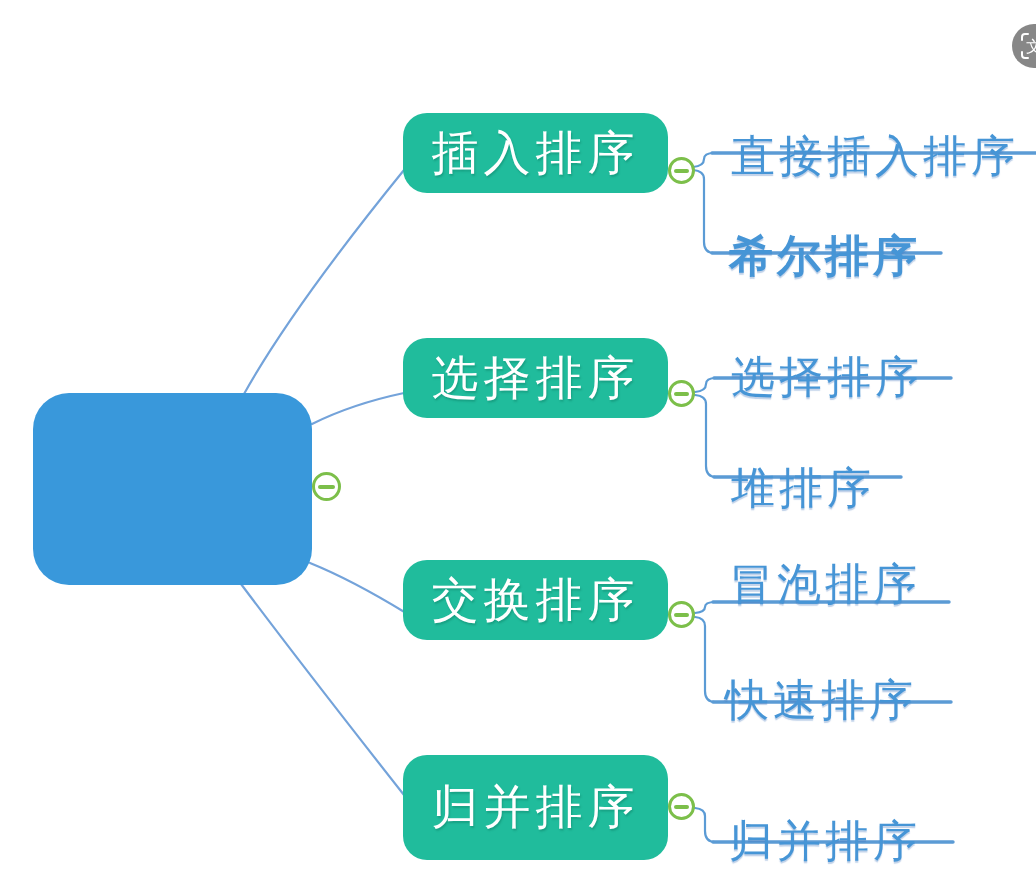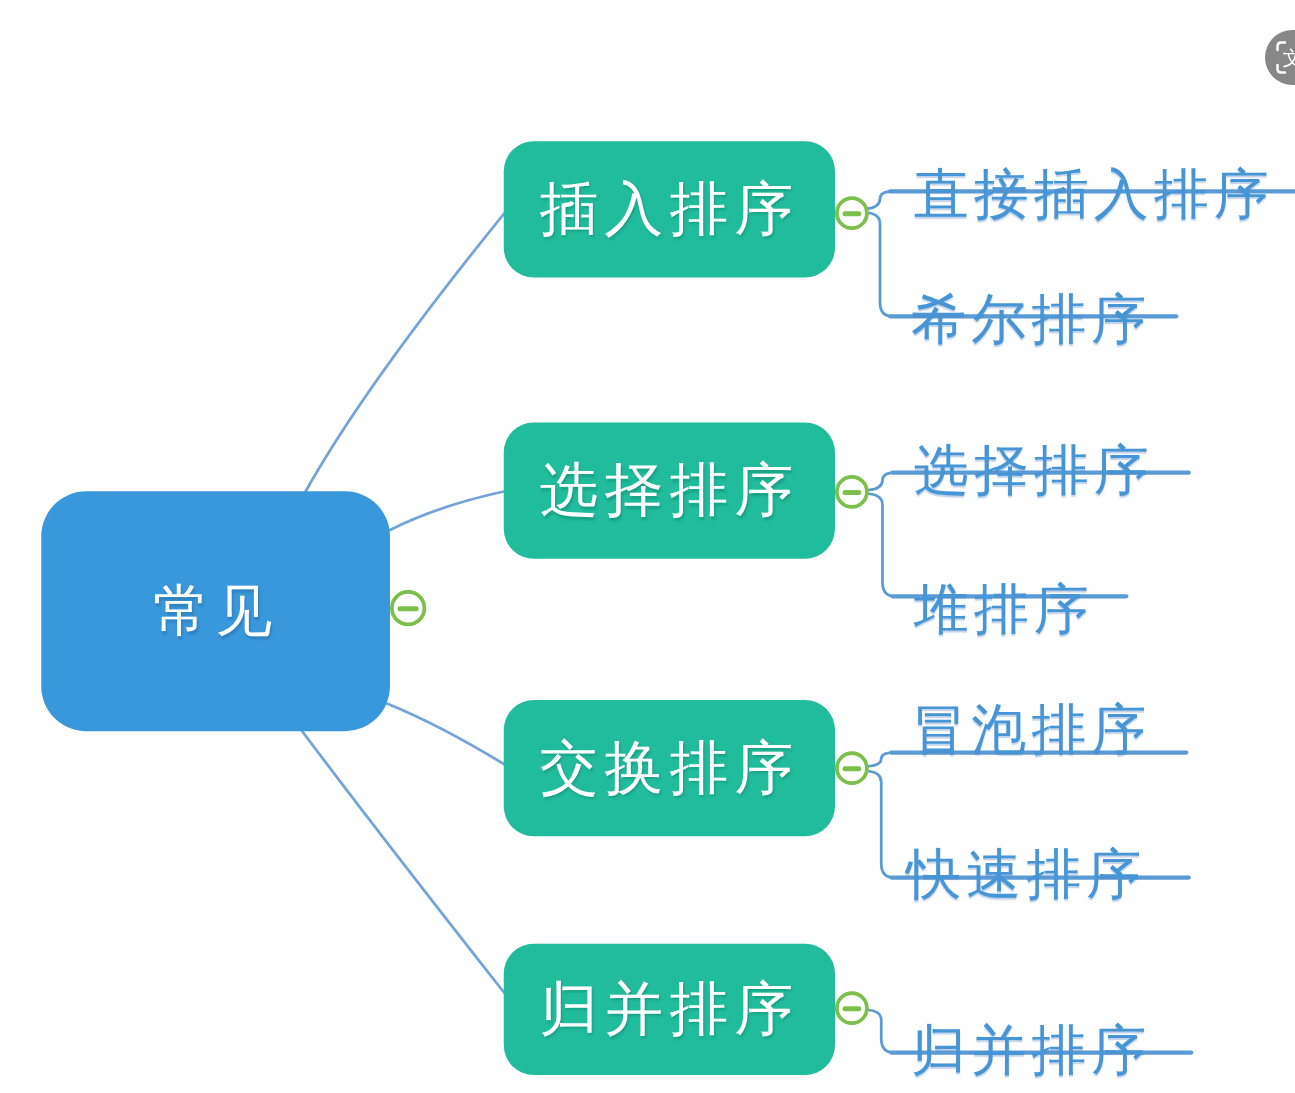--- a/index.html
+++ b/index.html
@@ -18,35 +18,35 @@
     position:absolute;display:flex;align-items:center;justify-content:center;
     color:var(--node-text,#ffffff);text-align:center;cursor:default;z-index:3;
   }
   .root-node{
     left:33px;top:393px;width:279px;height:192px;border-radius:36px;
     background:var(--root-fill,#3998db);
     font-size:45px;line-height:60px;letter-spacing:5px;
     text-shadow:1px 2px 2px rgba(20,60,110,.28);
   }
   .branch-node{
-    left:403px;width:265px;height:109px;border-radius:24px;
+    left:403px;width:265px;height:80px;border-radius:24px;
     background:var(--branch-fill,#20bc9c);
     font-size:47px;letter-spacing:5px;
     text-shadow:1px 2px 2px rgba(0,90,70,.28);
   }
   .b1{top:113px;} .b2{top:338px;} .b3{top:560px;} .b4{top:755px;height:105px;}
 
   .leaf-label{
     position:absolute;z-index:3;color:var(--leaf-text,#4695d6);
     font-size:44px;line-height:48px;letter-spacing:4px;white-space:nowrap;
     text-shadow:0 2px 1px rgba(70,120,190,.35);
     margin-top:36px;
   }
   .l1a{left:731px;top:96px;}
-  .l1b{left:729px;top:196px;}
+  .l1b{left:729px;top:196px;font-weight:bold;}
   .l2a{left:731px;top:317px;}
   .l2b{left:731px;top:428px;}
   .l3a{left:729px;top:524px;}
   .l3b{left:725px;top:640px;}
   .l4a{left:729px;top:781px;}
 
   .collapse{
     position:absolute;z-index:4;box-sizing:border-box;background:#ffffff;
     border:3px solid var(--collapse-green,#7cbf4a);border-radius:50%;cursor:pointer;
   }
@@ -94,21 +94,20 @@
     <path class="cline" d="M 695 617 Q 705 618 705 626 V 691 Q 705 702 715 702"></path>
     <path class="cline thick" d="M 713 702 H 951"></path>
 
     <path class="cline" d="M 695 808 Q 705 809 705 816 V 831 Q 705 842 715 842"></path>
     <path class="cline thick" d="M 713 842 H 953"></path>
   </svg>
 </div>
 
 <div class="node root-node">
   <div>
-    <div>常见</div>
   </div>
 </div>
 <div class="collapse root-c" title="collapse"></div>
 
 <div class="node branch-node b1">
   <span>插入排序</span>
 </div>
 <div class="collapse c1"></div>
 
 <div class="node branch-node b2">

